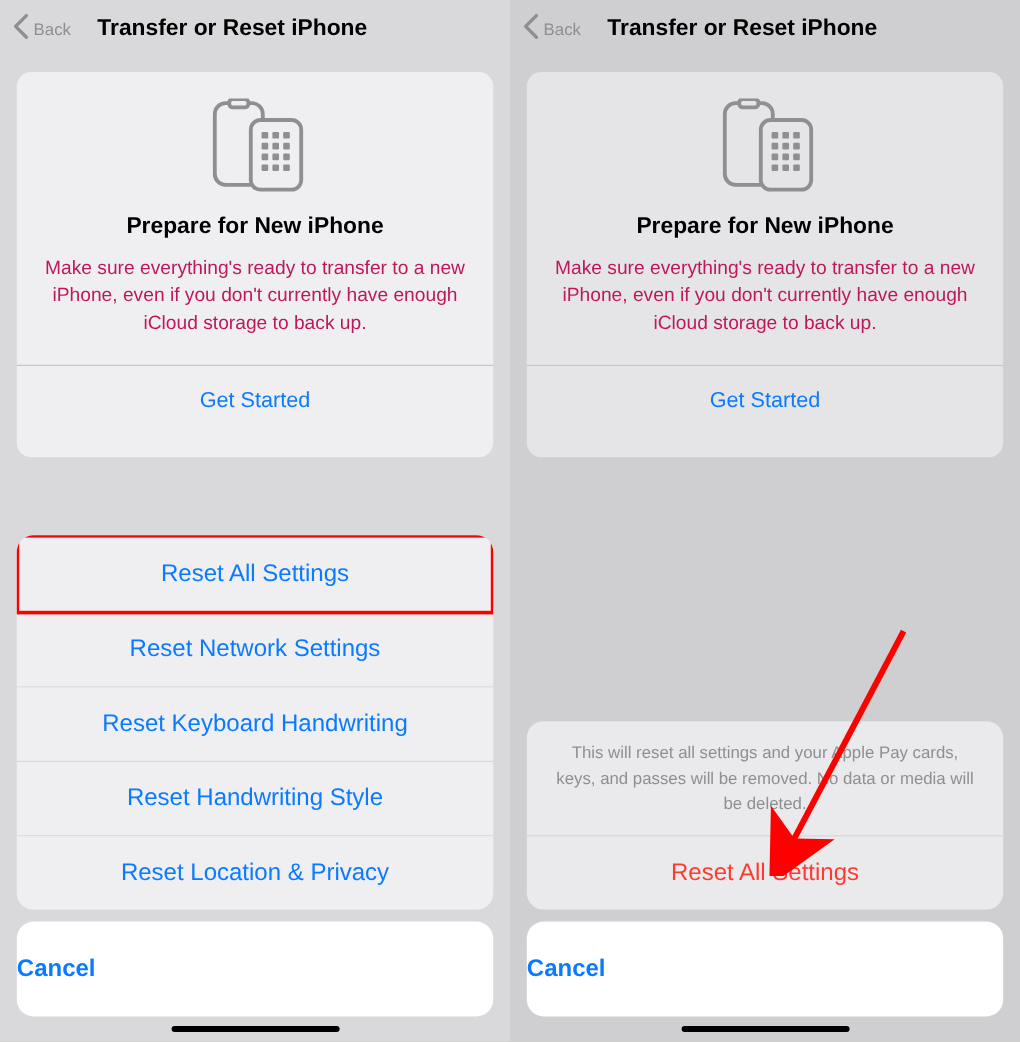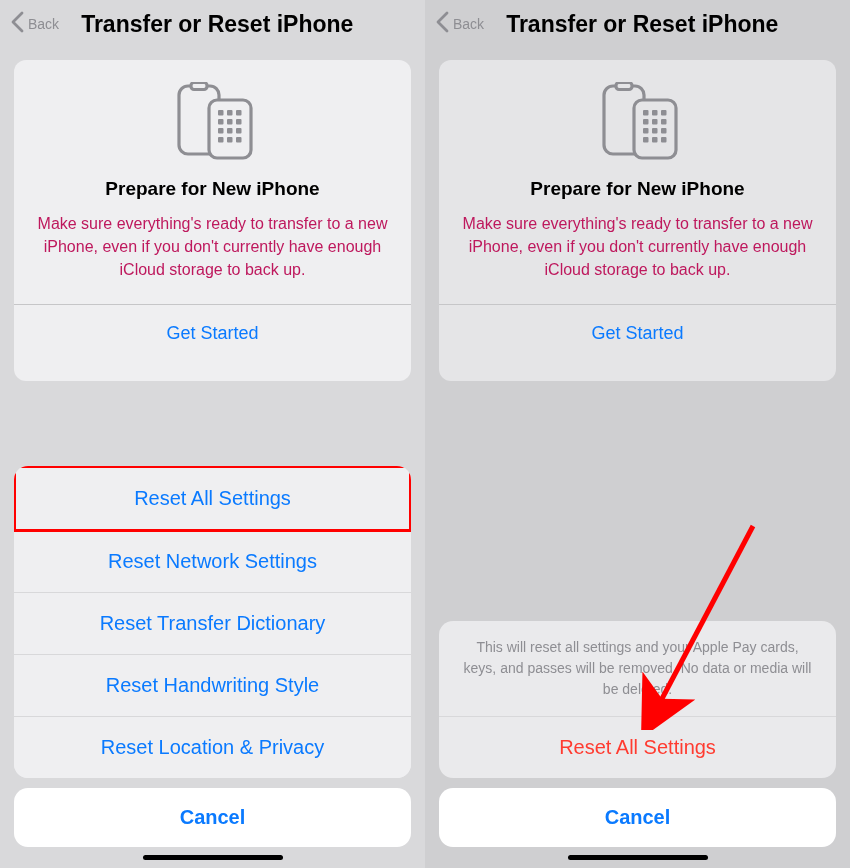--- a/index.html
+++ b/index.html
@@ -33,21 +33,21 @@
     font-size: 28px;
     font-weight: 300;
     margin-right: 4px;
     line-height: 1;
   }
   .back-label {
     color: #8e8e93;
     font-size: 14px;
   }
   .nav-title {
-    font-size: 23px;
+    font-size: 19px;
     font-weight: 600;
     color: #000;
     margin-left: 22px;
   }
   .hero-card {
     margin: 12px 14px 0 14px;
     background: #efeff1;
     border-radius: 12px;
     padding: 22px 18px 17px 18px;
     text-align: center;
@@ -105,25 +105,25 @@
   .sheet-item:last-child { border-bottom: none; text-align: center; }
   .sheet-item.highlight {
     border: 3px solid #ff0000;
     margin: -1px;
     position: relative;
     z-index: 2;
   }
   .cancel-btn {
     background: #fff;
     border-radius: 14px;
-    text-align: center;
+    text-align: left;
     font-size: 20px;
     font-weight: 600;
     color: #0a7aff;
-    padding: 18px 0;
+    padding: 28px 0;
     cursor: pointer;
   }
   .home-indicator {
     height: 5px;
     width: 140px;
     background: #000;
     border-radius: 3px;
     margin: 8px auto 0 auto;
   }
   
@@ -193,21 +193,21 @@
     <div class="hero-title">Prepare for New iPhone</div>
     <div class="hero-desc">Make sure everything's ready to transfer to a new iPhone, even if you don't currently have enough iCloud storage to back up.</div>
     <div class="hero-divider"></div>
     <div class="get-started">Get Started</div>
   </div>
 
   <div class="sheet">
     <div class="sheet-list">
       <div class="sheet-item highlight">Reset All Settings</div>
       <div class="sheet-item">Reset Network Settings</div>
-      <div class="sheet-item">Reset Transfer Dictionary</div>
+      <div class="sheet-item">Reset Keyboard Handwriting</div>
       <div class="sheet-item">Reset Handwriting Style</div>
       <div class="sheet-item">Reset Location &amp; Privacy</div>
     </div>
     <div class="cancel-btn">Cancel</div>
     <div class="home-indicator"></div>
   </div>
 </div>
 
 <div class="phone right">
   <div class="nav">

